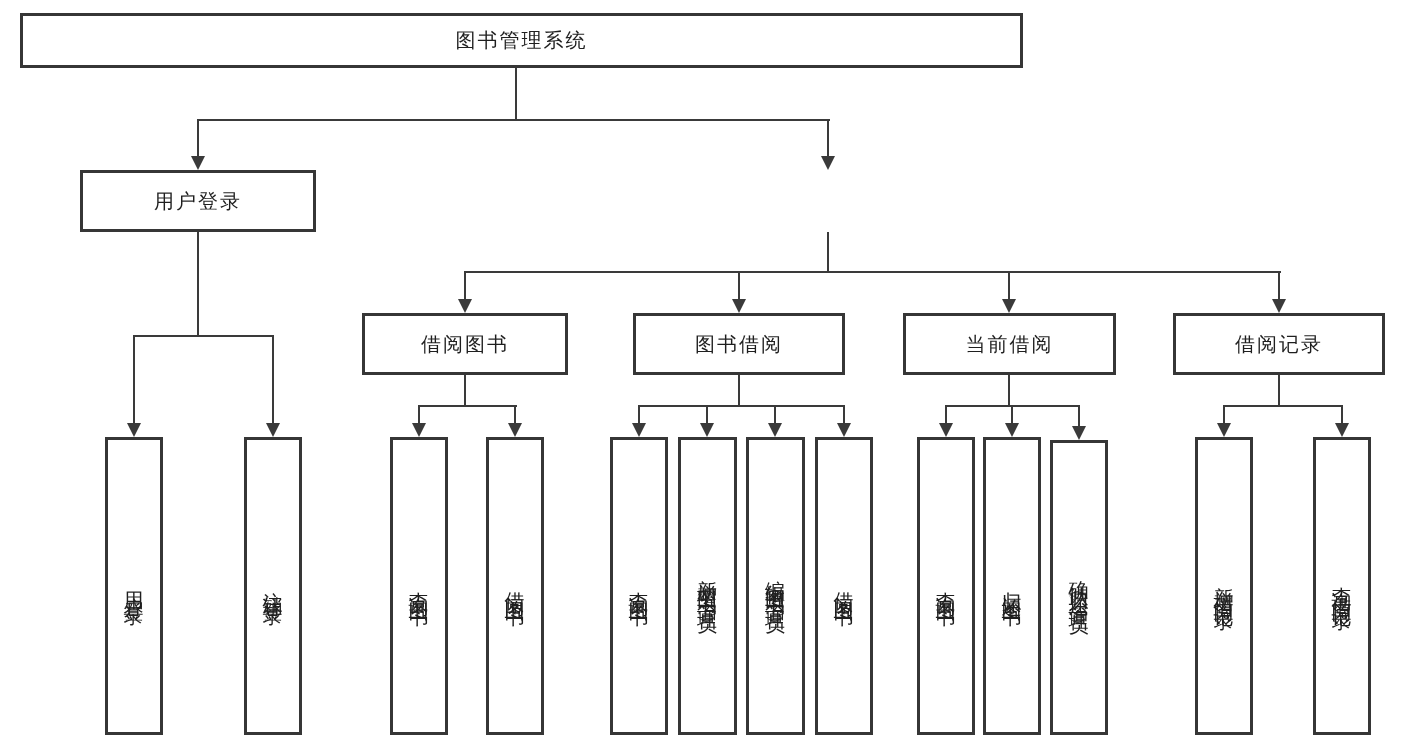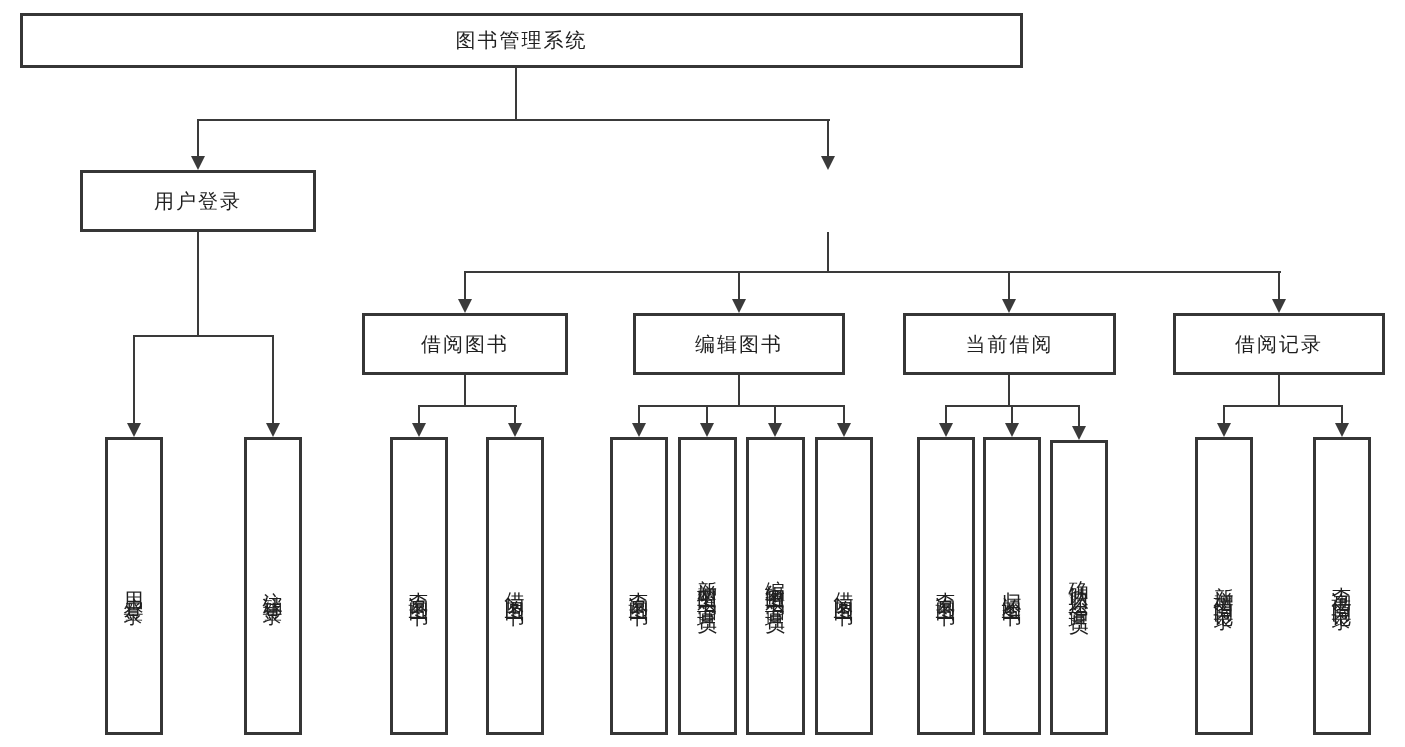--- a/index.html
+++ b/index.html
@@ -83,21 +83,21 @@
   <div class="ar" style="left:732px;top:299px"></div>
   <div class="vl" style="left:1008px;top:271px;height:30px"></div>
   <div class="ar" style="left:1002px;top:299px"></div>
   <div class="vl" style="left:1278px;top:271px;height:30px"></div>
   <div class="ar" style="left:1272px;top:299px"></div>
 
   <div class="node" style="left:362px;top:313px;width:206px;height:62px">
     <span>借阅图书</span>
   </div>
   <div class="node" style="left:633px;top:313px;width:212px;height:62px">
-    <span>编辑图书</span>
+    <span>图书借阅</span>
   </div>
   <div class="node" style="left:1173px;top:313px;width:212px;height:62px">
     <span>借阅记录</span>
   </div>
   <div class="node" style="left:903px;top:313px;width:213px;height:62px">
     <span>当前借阅</span>
   </div>
 
   <div class="vl" style="left:464px;top:375px;height:31px"></div>
   <div class="hl" style="left:418px;top:405px;width:99px"></div>

